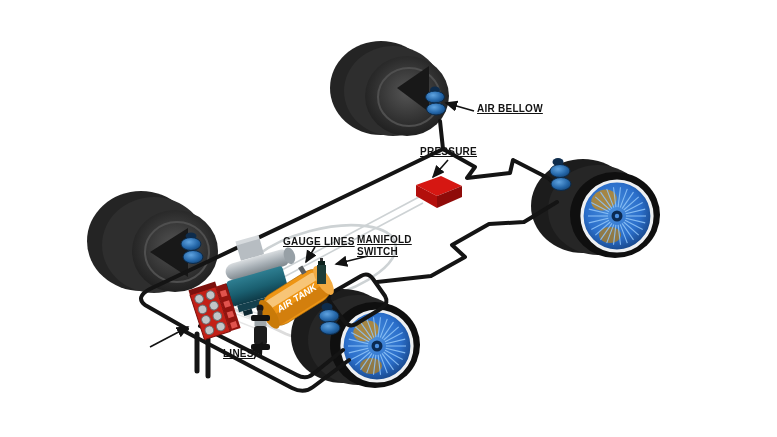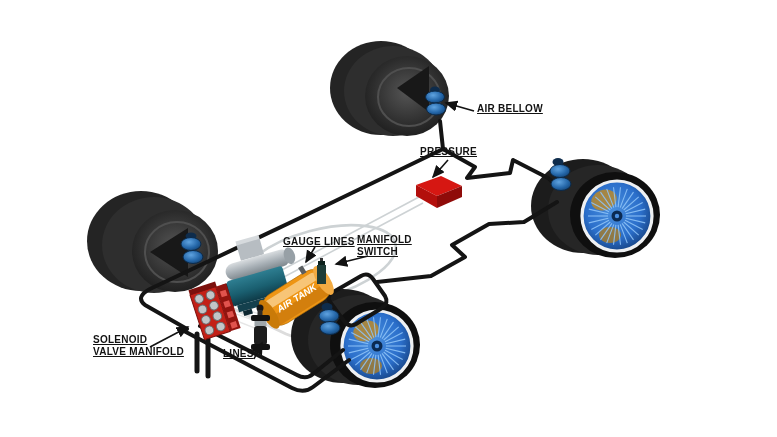--- a/index.html
+++ b/index.html
@@ -256,18 +256,14 @@
   </g>
 </svg>
 
 <div class="lbl" style="left:477px;top:103px">AIR BELLOW</div>
 <div class="lbl" style="left:420px;top:146px">PRESSURE</div>
 <div class="lbl" style="left:283px;top:236px">GAUGE LINES</div>
 <div class="lbl" style="left:357px;top:234px">
   <div>MANIFOLD</div>
   <div>SWITCH</div>
 </div>
-<div class="lbl" style="left:93px;top:334px">
-  <div>SOLENOID</div>
-  <div>VALVE MANIFOLD</div>
-</div>
 <div class="lbl" style="left:223px;top:348px">LINES</div>
 </div>
 
 </body></html>

